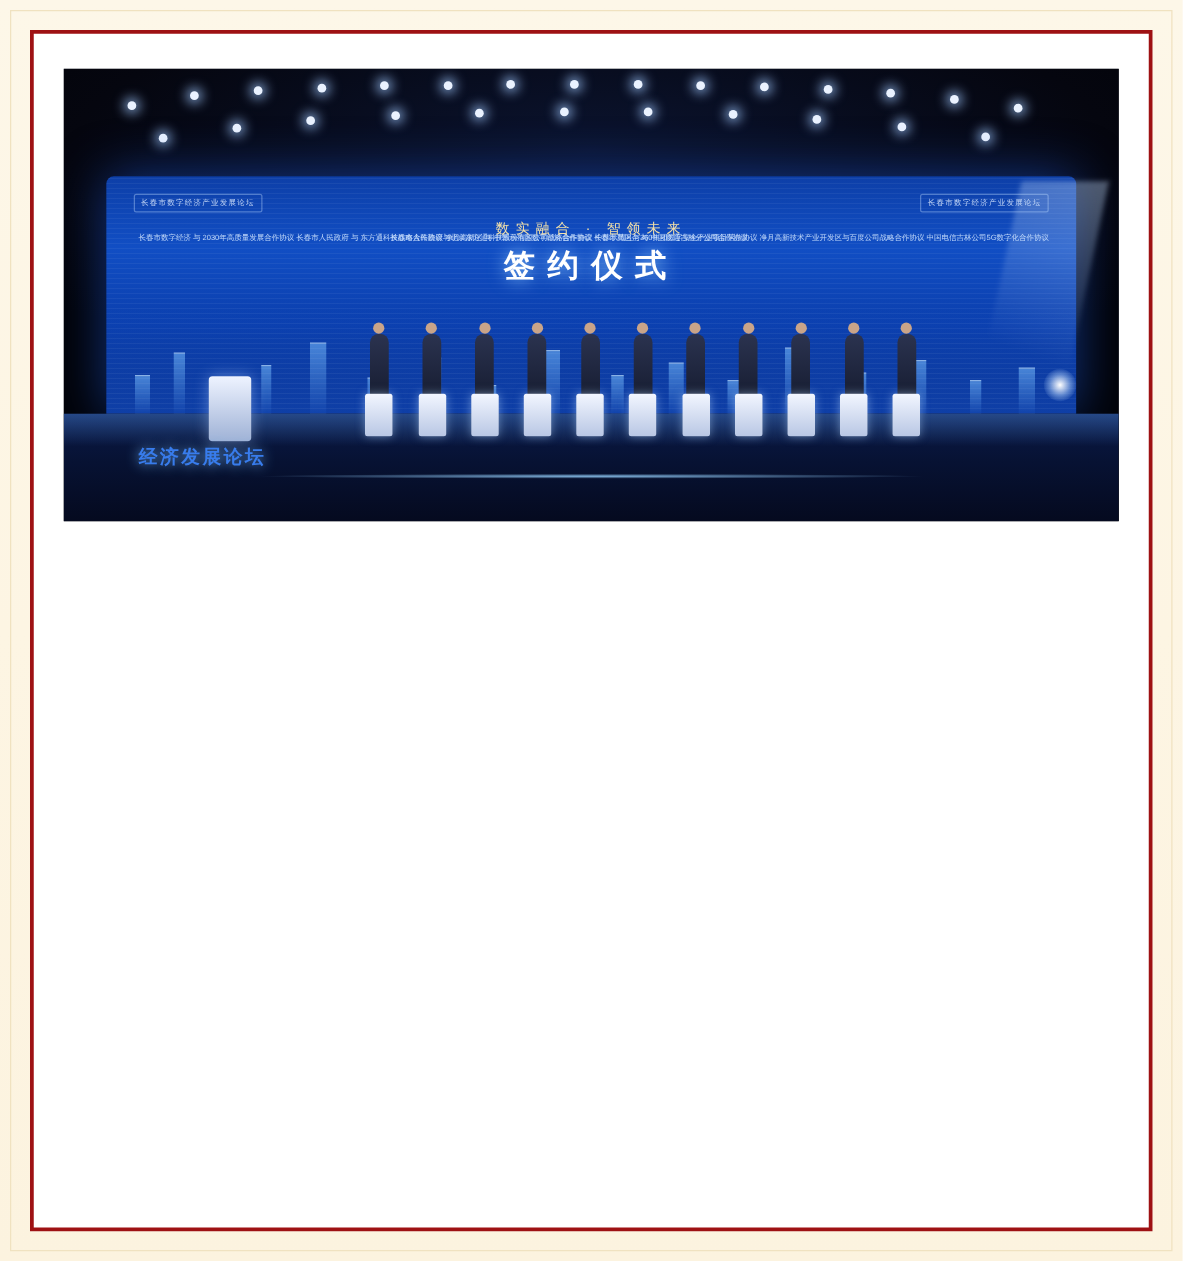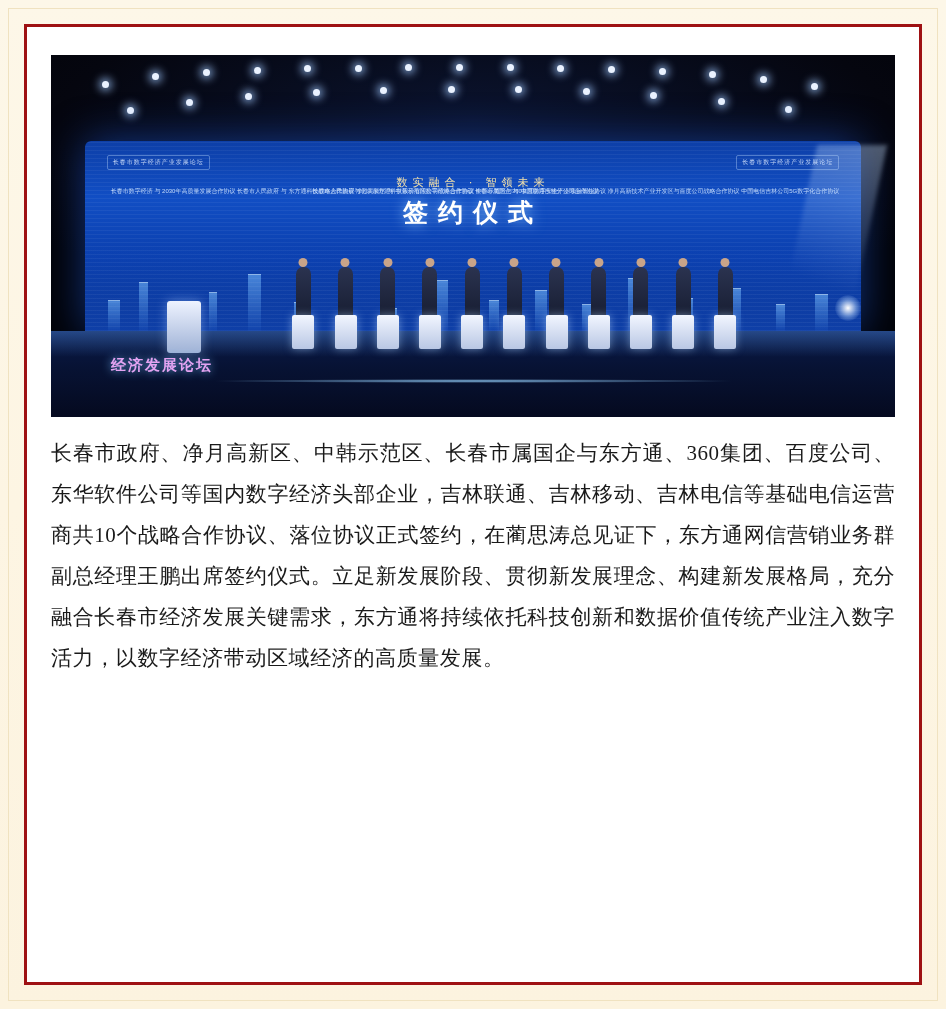--- a/index.html
+++ b/index.html
@@ -224,21 +224,21 @@
     background: linear-gradient(180deg, #eef3ff 0%, #9fb2d6 100%);
     border-radius: 3px;
     box-shadow: 0 0 12px rgba(170,205,255,0.45);
   }
   .photo .banner {
     position: absolute;
     left: 60px;
     bottom: 42px;
     font-size: 15px;
     font-weight: bold;
-    color: #f0abfc;
+    color: #3b82f6;
     letter-spacing: 2px;
     text-shadow: 0 0 10px rgba(120,190,255,0.9);
     opacity: 0.95;
   }
   .photo .beam {
     position: absolute;
     right: 28px;
     top: 90px;
     width: 70px;
     height: 190px;
@@ -361,16 +361,15 @@
         <div class="person" style="left:74%"></div>
         <div class="podium" style="left:73.6%"></div>
         <div class="person" style="left:79%"></div>
         <div class="podium" style="left:78.6%"></div>
       </div>
 
       <div class="lectern"></div>
       <div class="banner">经济发展论坛</div>
     </div>
 
-    <p class="para bottom">长春市政府、净月高新区、中韩示范区、长春市属国企与东方通、360集团、百度公司、东华软件公司等国内数字经济头部企业，吉林联通、吉林移动、吉林电信等基础电信运营商共10个战略合作协议、落位协议正式签约，在蔺思涛总见证下，东方通网信营销业务群副总经理王鹏出席签约仪式。立足新发展阶段、贯彻新发展理念、构建新发展格局，充分融合长春市经济发展关键需求，东方通将持续依托科技创新和数据价值传统产业注入数字活力，以数字经济带动区域经济的高质量发展。</p>
 
   </div>
 </div>
 
 </body></html>

